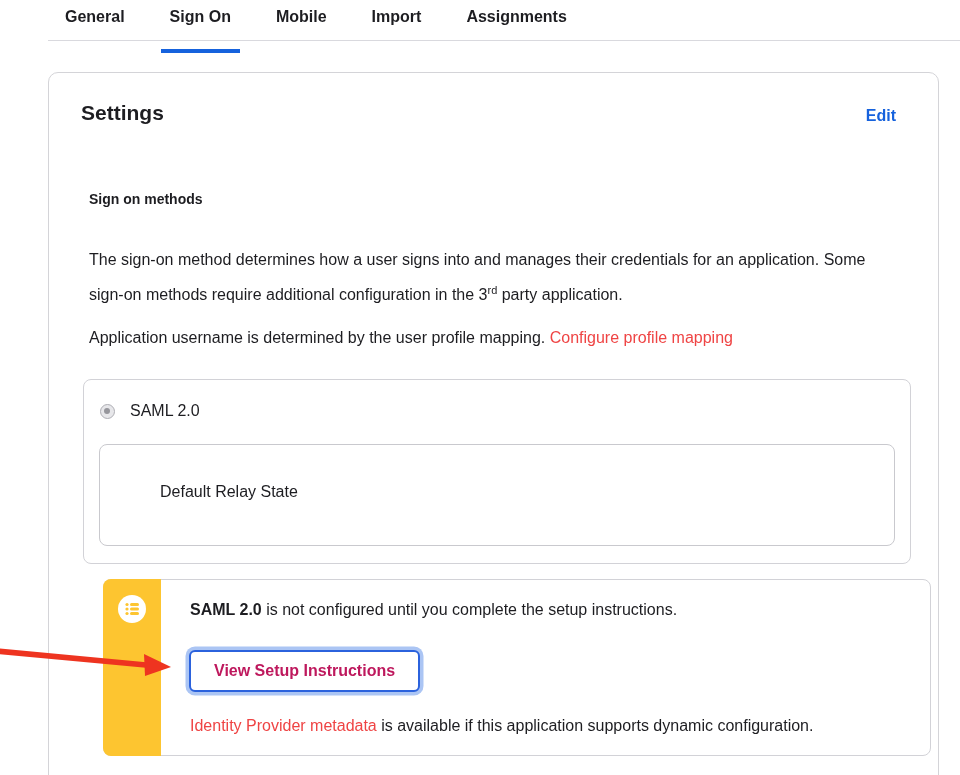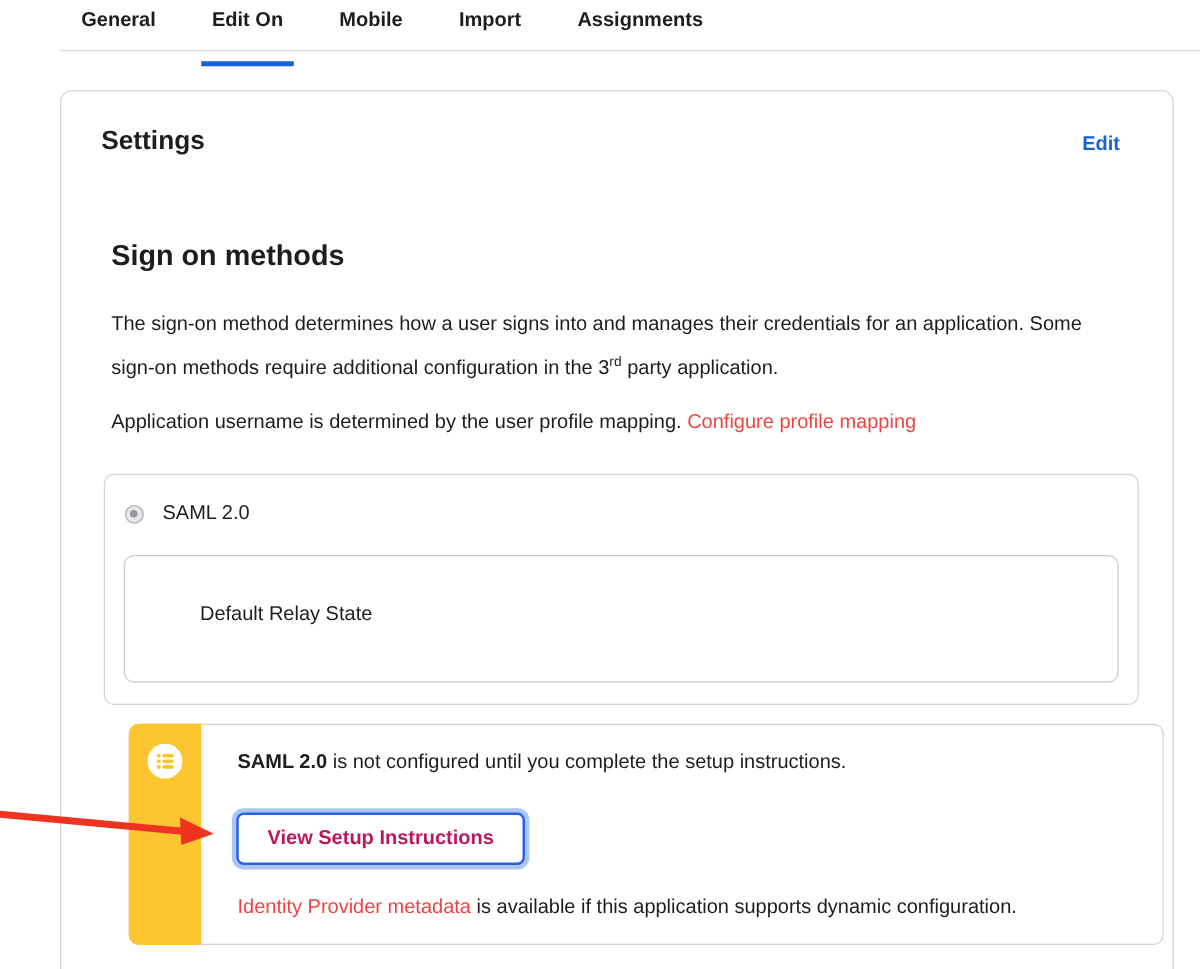--- a/index.html
+++ b/index.html
@@ -16,21 +16,21 @@
     background:#1662dd; }
 
   
   .card { position:absolute; left:48px; top:72px; width:891px; height:760px;
     background:#fff; border:1px solid #d4d4d8; border-radius:10px; }
 
   .card-title { position:absolute; left:32px; top:28px; font-size:21px; font-weight:bold; }
   .edit-link { position:absolute; right:42px; top:34px; font-size:16px; font-weight:bold;
     color:#1662dd; text-decoration:none; cursor:pointer; }
 
-  .section-title { position:absolute; left:40px; top:118px; font-size:23px; font-weight:bold; }
+  .section-title { position:absolute; left:40px; top:118px; font-size:14px; font-weight:bold; }
 
   .para1 { position:absolute; left:40px; top:172px; width:800px; font-size:16px; line-height:30px; }
   .para1 sup { font-size:11px; }
   .para2 { position:absolute; left:40px; top:250px; width:800px; font-size:16px; line-height:30px; }
   a.inline-link { color:#ef4444; cursor:pointer; }
 
   
   .saml-box { position:absolute; left:34px; top:306px; width:828px; height:185px;
     border:1px solid #d2d2d7; border-radius:8px; background:#fff; }
   .radio-row { position:absolute; left:16px; top:22px; display:flex; align-items:center; }
@@ -60,21 +60,21 @@
   .arrow-svg { position:absolute; left:0; top:638px; width:180px; height:44px; z-index:50;
     pointer-events:none; }
 </style>
 </head>
 <body>
 
 <div class="tabbar">
   <div class="rule"></div>
   <div class="tabs">
     <div class="tab">General</div>
-    <div class="tab active">Edit On</div>
+    <div class="tab active">Sign On</div>
     <div class="tab">Mobile</div>
     <div class="tab">Import</div>
     <div class="tab">Assignments</div>
   </div>
 </div>
 
 <div class="card">
   <div class="card-title">Settings</div>
   <a class="edit-link">Edit</a>
 

